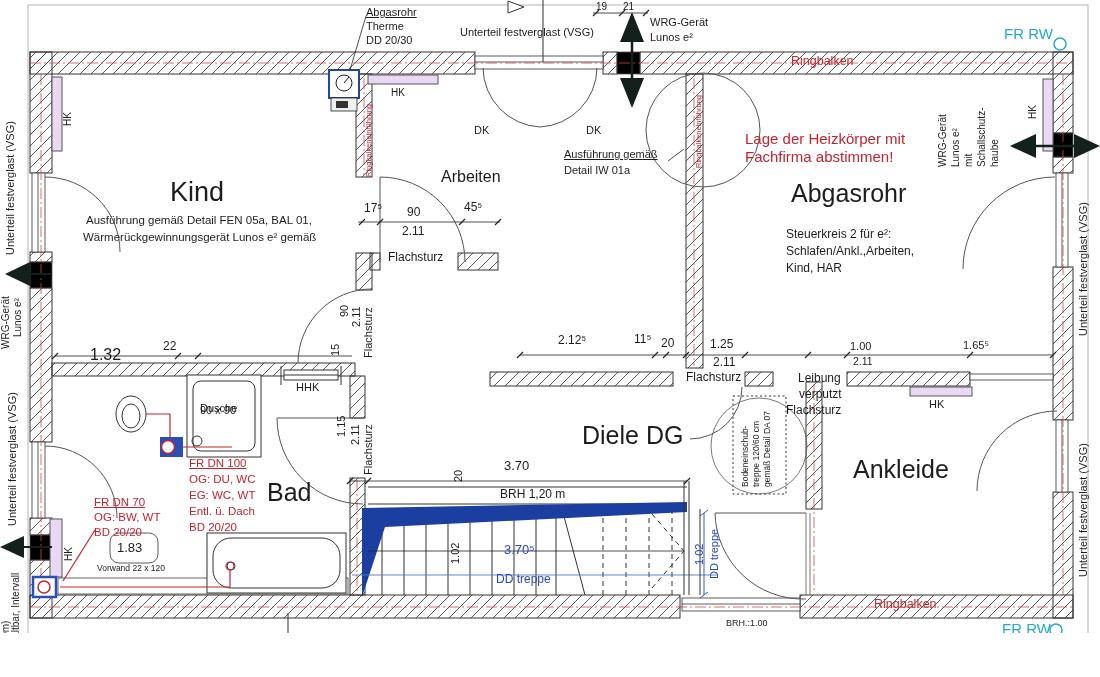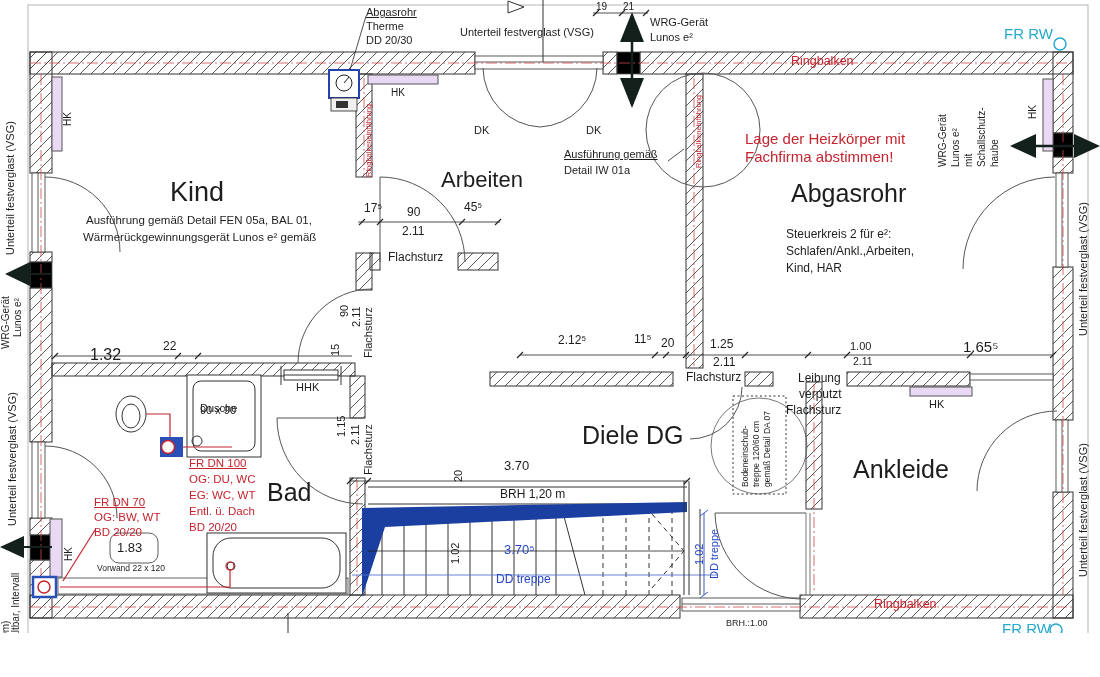--- a/index.html
+++ b/index.html
@@ -264,39 +264,39 @@
     <div class="ann" style="left: 391px; top: 87px; font-size: 10px;">HK</div>
     <div class="ann" style="left: 474px; top: 124px; font-size: 11px;">DK</div>
     <div class="ann" style="left: 586px; top: 124px; font-size: 11px;">DK</div>
     <div class="ann und" style="left: 564px; top: 148px; font-size: 11px;">Ausführung gemäß</div>
     <div class="ann" style="left: 564px; top: 164px; font-size: 11px;">Detail IW 01a</div>
     <div class="ann red" style="left: 745px; top: 131px; font-size: 15px;">Lage der Heizkörper mit</div>
     <div class="ann red" style="left: 745px; top: 149px; font-size: 15px;">Fachfirma abstimmen!</div>
     <div class="ann" style="left: 170px; top: 178px; font-size: 27px;">Kind</div>
     <div class="ann" style="left: 86px; top: 214px; font-size: 11.5px;">Ausführung gemäß Detail FEN 05a, BAL 01,</div>
     <div class="ann" style="left: 83px; top: 231px; font-size: 11.5px;">Wärmerückgewinnungsgerät Lunos e² gemäß</div>
-    <div class="ann" style="left: 441px; top: 168px; font-size: 22px;">Arbeiten</div>
+    <div class="ann" style="left: 441px; top: 168px; font-size: 16px;">Arbeiten</div>
     <div class="ann" style="left: 791px; top: 180px; font-size: 25px;">Abgasrohr</div>
     <div class="ann" style="left: 786px; top: 228px; font-size: 12px;">Steuerkreis 2 für e²:</div>
     <div class="ann" style="left: 786px; top: 245px; font-size: 12px;">Schlafen/Ankl.,Arbeiten,</div>
     <div class="ann" style="left: 786px; top: 262px; font-size: 12px;">Kind, HAR</div>
     <div class="ann" style="left: 364px; top: 202px; font-size: 12px;">17⁵</div>
     <div class="ann" style="left: 407px; top: 206px; font-size: 12px;">90</div>
     <div class="ann" style="left: 464px; top: 201px; font-size: 12px;">45⁵</div>
     <div class="ann" style="left: 402px; top: 225px; font-size: 12px;">2.11</div>
     <div class="ann" style="left: 388px; top: 251px; font-size: 12px;">Flachsturz</div>
     <div class="ann" style="left: 90px; top: 346px; font-size: 16px;">1.32</div>
     <div class="ann" style="left: 163px; top: 340px; font-size: 12px;">22</div>
     <div class="ann" style="left: 296px; top: 381px; font-size: 11px;">HHK</div>
     <div class="ann" style="left: 558px; top: 334px; font-size: 12px;">2.12⁵</div>
     <div class="ann" style="left: 634px; top: 333px; font-size: 12px;">11⁵</div>
     <div class="ann" style="left: 661px; top: 337px; font-size: 12px;">20</div>
     <div class="ann" style="left: 710px; top: 338px; font-size: 12px;">1.25</div>
     <div class="ann" style="left: 850px; top: 340px; font-size: 11px;">1.00</div>
-    <div class="ann" style="left: 963px; top: 339px; font-size: 15px;">1.65⁵</div>
+    <div class="ann" style="left: 963px; top: 339px; font-size: 11px;">1.65⁵</div>
     <div class="ann" style="left: 713px; top: 356px; font-size: 12px;">2.11</div>
     <div class="ann" style="left: 686px; top: 371px; font-size: 12px;">Flachsturz</div>
     <div class="ann" style="left: 853px; top: 356px; font-size: 10.5px;">2.11</div>
     <div class="ann" style="left: 798px; top: 372px; font-size: 12px;">Leibung</div>
     <div class="ann" style="left: 799px; top: 388px; font-size: 12px;">verputzt</div>
     <div class="ann" style="left: 786px; top: 404px; font-size: 12px;">Flachsturz</div>
     <div class="ann" style="left: 929px; top: 398px; font-size: 11px;">HK</div>
     <div class="ann" style="left: 267px; top: 479px; font-size: 25px;">Bad</div>
     <div class="ann" style="left: 200px; top: 402px; font-size: 11px;">Dusche</div>
     <div class="ann" style="left: 200px; top: 404px; font-size: 11px;">90 x 90</div>

